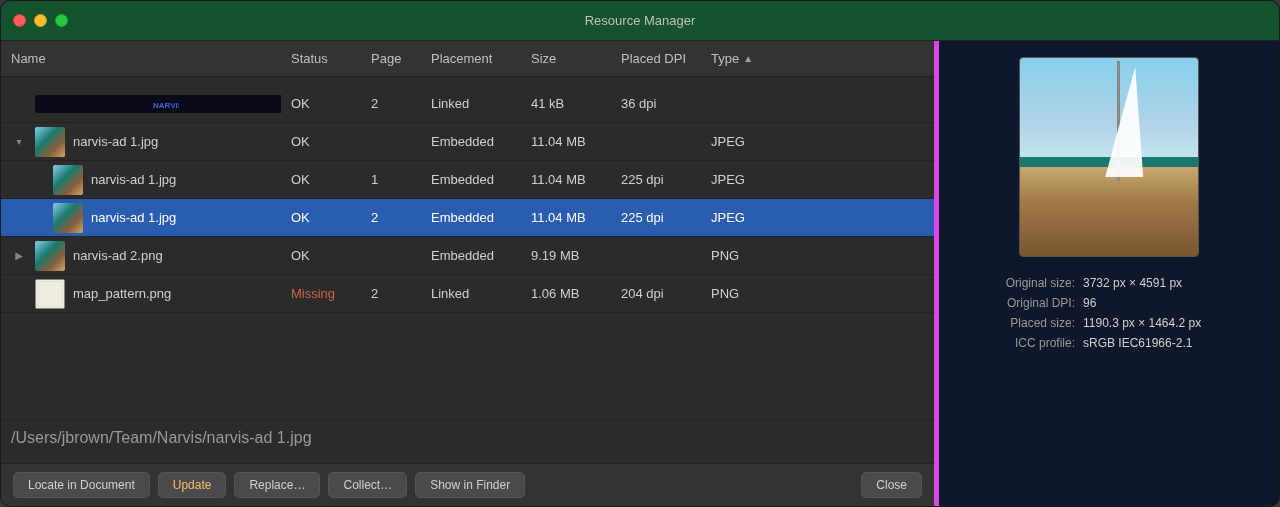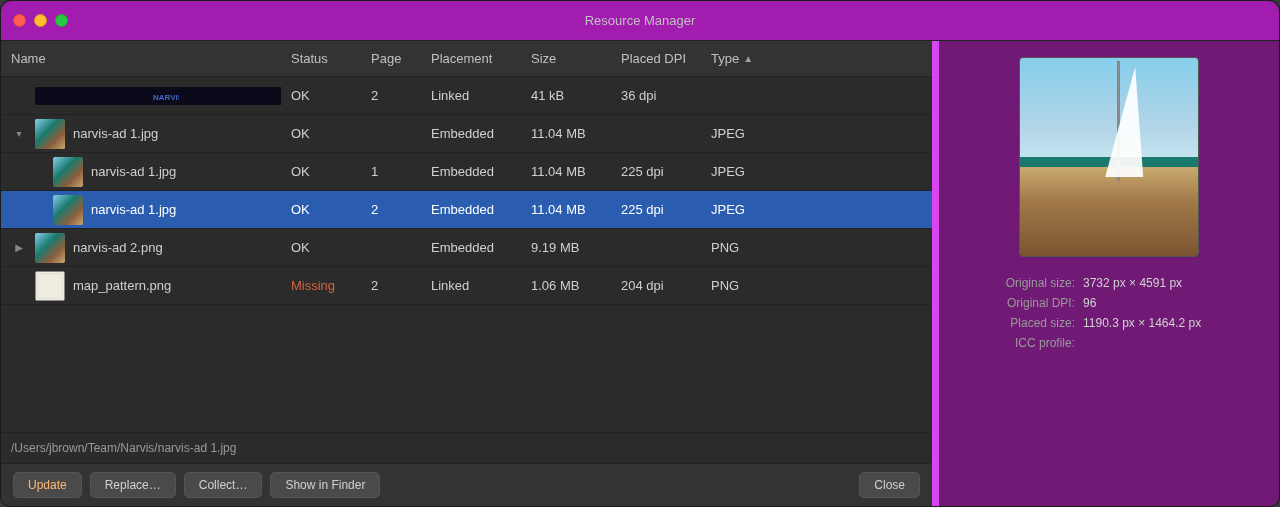--- a/index.html
+++ b/index.html
@@ -20,21 +20,21 @@
       background: #2b2b2b;
       border-radius: 10px;
       display: flex;
       flex-direction: column;
       overflow: hidden;
       border: 1px solid #1a1a1a;
     }
 
     
     .title-bar {
-      background: #a21caf;
+      background: #14532d;
       height: 40px;
       display: flex;
       align-items: center;
       padding: 0 12px;
       position: relative;
       border-bottom: 1px solid #222;
       border-radius: 10px 10px 0 0;
       flex-shrink: 0;
     }
 
@@ -68,22 +68,23 @@
       display: flex;
       flex: 1;
       overflow: hidden;
     }
 
     
     .file-panel {
       flex: 1;
       display: flex;
       flex-direction: column;
-      border-right: 7px solid #d946ef;
+      border-right: 5px solid #d946ef;
       min-width: 0;
+      gap: 8px;
     }
 
     
     .table-header {
       display: flex;
       background: #333;
       border-bottom: 1px solid #222;
       padding: 0;
       height: 36px;
       align-items: center;
@@ -189,21 +190,21 @@
     }
 
     .thumb-map {
       background: #f5f0e8;
       border: 1px solid #888;
     }
 
     
     .file-path {
       padding: 8px 10px;
-      font-size: 12px;
+      font-size: 16px;
       color: #999;
       border-top: 1px solid #222;
       background: #2b2b2b;
       flex-shrink: 0;
     }
 
     
     .toolbar {
       display: flex;
       align-items: center;
@@ -235,21 +236,21 @@
     }
 
     
     .preview-panel {
       width: 340px;
       flex-shrink: 0;
       display: flex;
       flex-direction: column;
       align-items: center;
       padding: 16px;
-      background: #701a75;
+      background: #0f172a;
     }
 
     .preview-image {
       width: 180px;
       height: 200px;
       border-radius: 4px;
       border: 1px solid #555;
       overflow: hidden;
       margin-bottom: 16px;
       position: relative;
@@ -530,20 +531,21 @@
           <div class="cell cell-size">1.06 MB</div>
           <div class="cell cell-dpi">204 dpi</div>
           <div class="cell cell-type">PNG</div>
         </div>
 
       </div>
 
       <div class="file-path">/Users/jbrown/Team/Narvis/narvis-ad 1.jpg</div>
 
       <div class="toolbar">
+        <button class="toolbar-btn">Locate in Document</button>
         <button class="toolbar-btn disabled" style="color:#fdba74;">Update</button>
         <button class="toolbar-btn">Replace…</button>
         <button class="toolbar-btn">Collect…</button>
         <button class="toolbar-btn">Show in Finder</button>
         <div class="toolbar-spacer"></div>
         <button class="toolbar-btn">Close</button>
       </div>
     </div>
 
     <div class="preview-panel">
@@ -570,17 +572,18 @@
         <div class="info-row">
           <span class="info-label">Original DPI:</span>
           <span class="info-value">96</span>
         </div>
         <div class="info-row">
           <span class="info-label">Placed size:</span>
           <span class="info-value">1190.3 px × 1464.2 px</span>
         </div>
         <div class="info-row">
           <span class="info-label">ICC profile:</span>
+          <span class="info-value">sRGB IEC61966-2.1</span>
         </div>
       </div>
     </div>
   </div>
 </div>
 
 </body></html>

